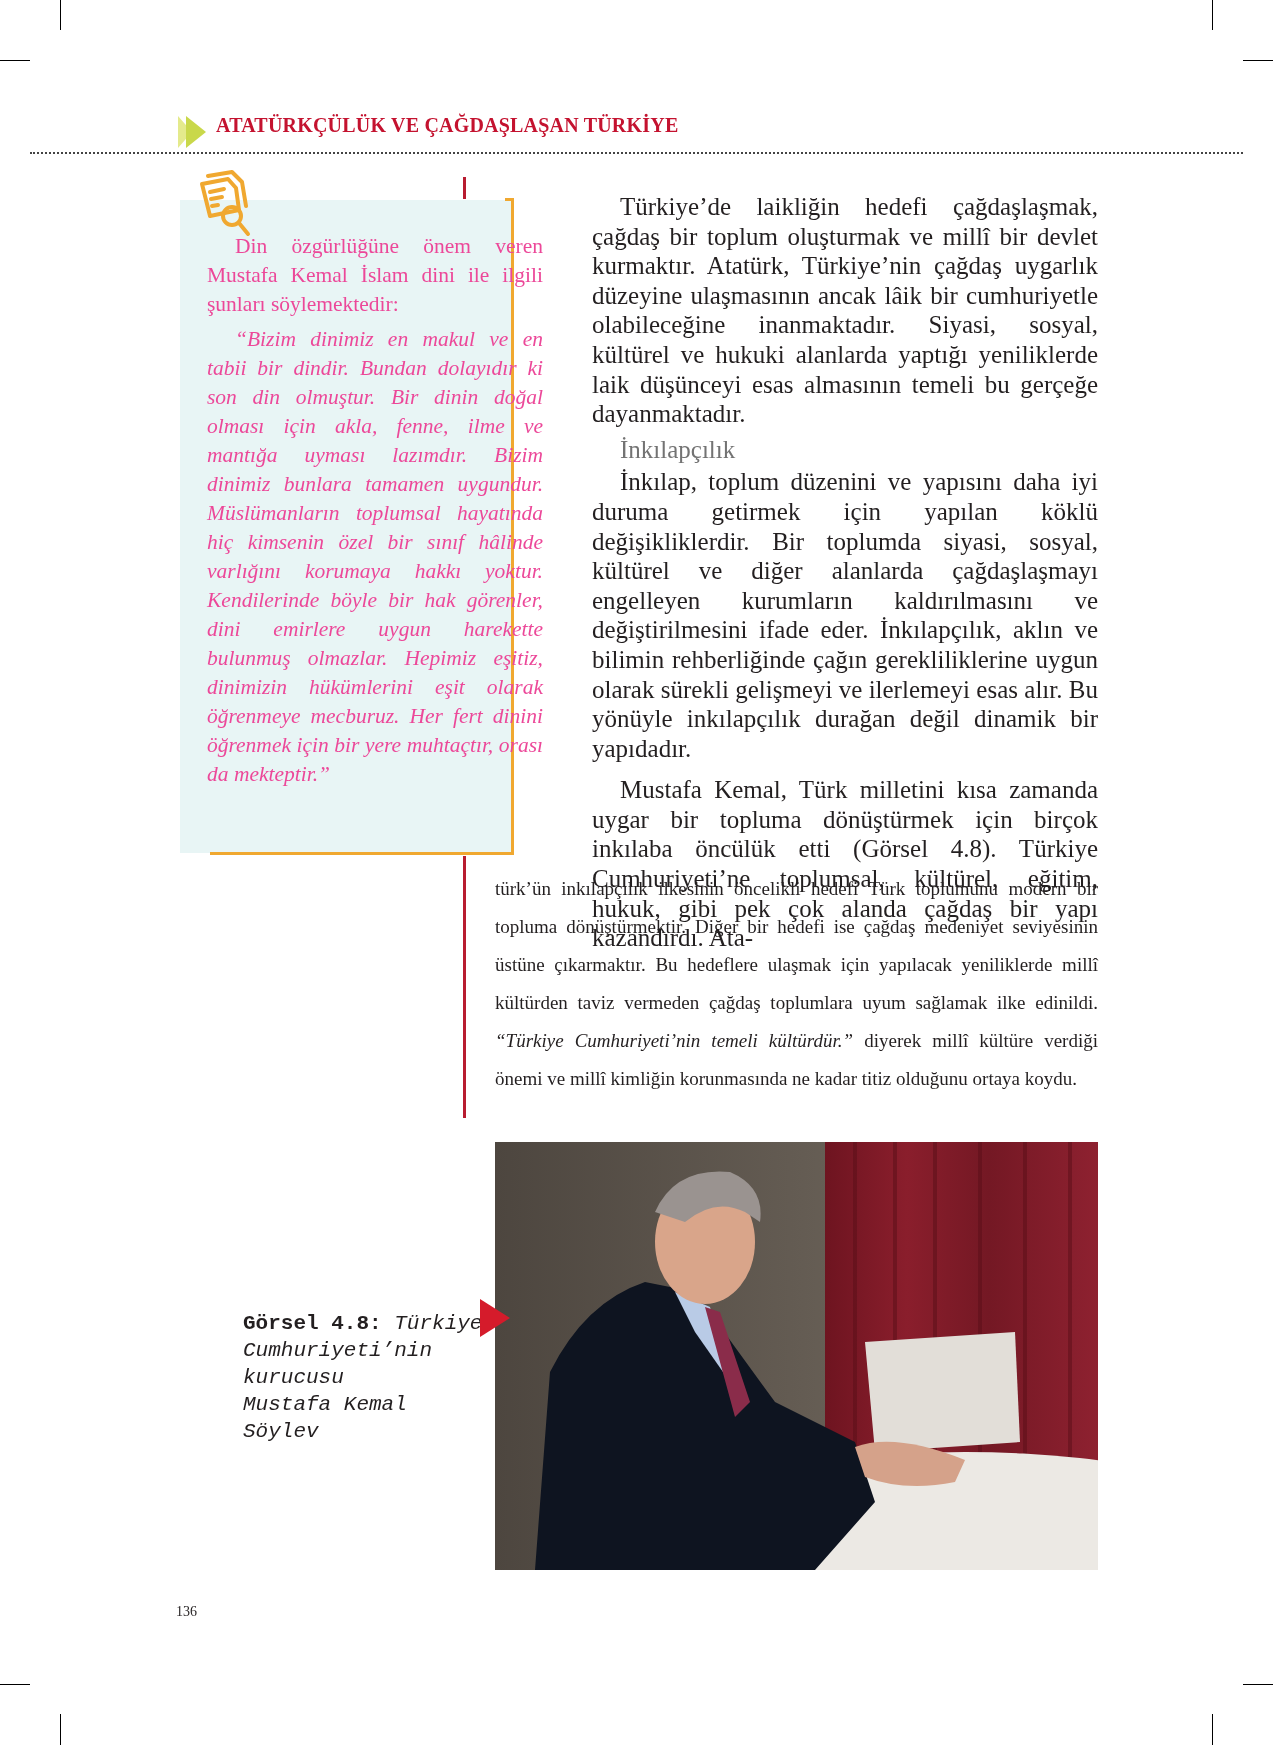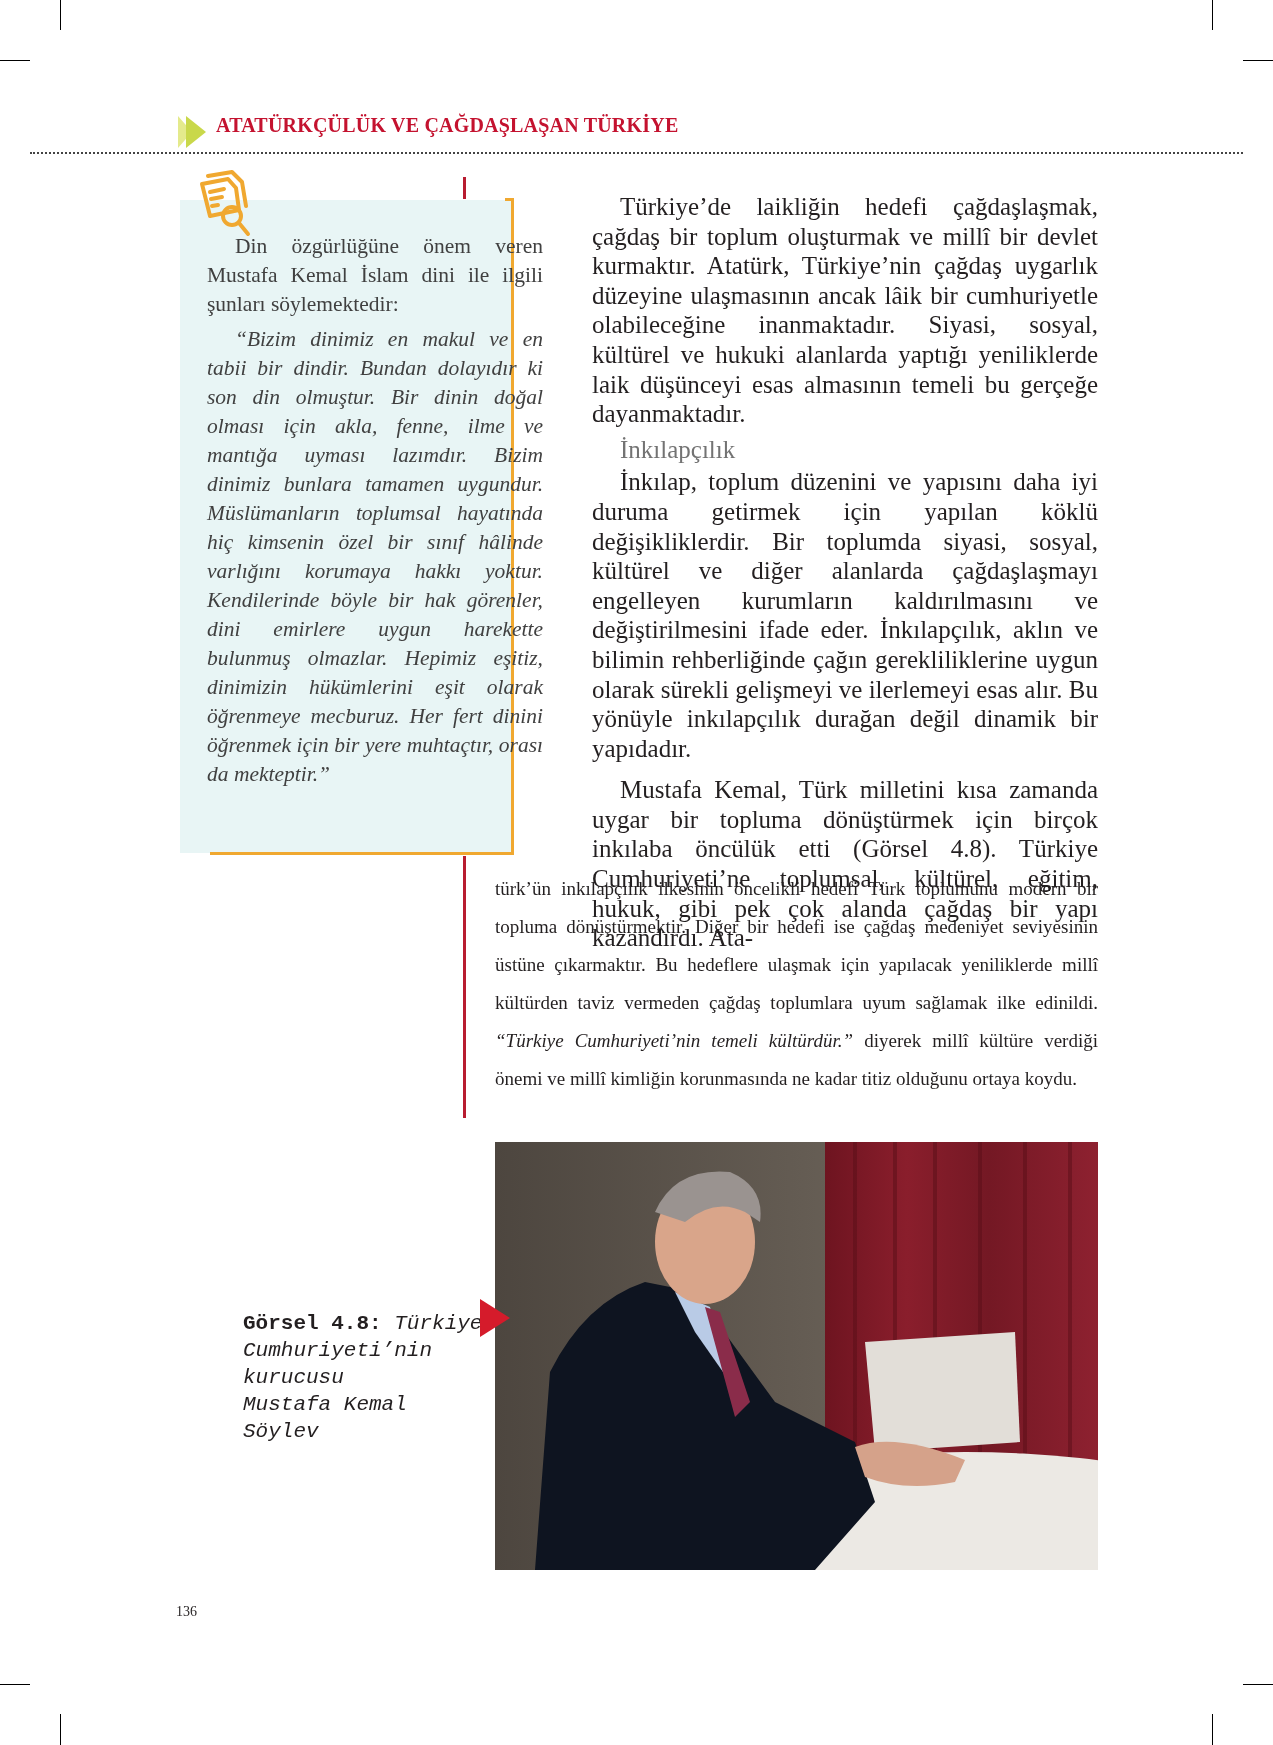--- a/index.html
+++ b/index.html
@@ -13,21 +13,21 @@
               border-top:2px dotted #444; }
   .qbox { position:absolute; left:180px; top:200px; width:331px; height:653px;
           background:#e8f5f5; border-right:3px solid #f0a830; }
   .qbox-bottom { position:absolute; left:210px; top:852px; width:304px; height:3px; background:#f0a830; }
   .qbox-topline { position:absolute; left:505px; top:198px; width:9px; height:3px; background:#f0a830; }
   .redline-top { position:absolute; left:463px; top:177px; width:3px; height:22px; background:#b81c30; }
   .redline-bot { position:absolute; left:463px; top:856px; width:3px; height:262px; background:#b81c30; }
   .doc-icon { position:absolute; left:196px; top:170px; width:58px; height:70px; }
   .qtext { position:absolute; left:207px; top:232px; width:340px;
            font-family:"Liberation Serif", serif; font-size:21.5px; line-height:29px;
-           text-align:justify; color:#404040; }
+           text-align:justify; color:#ec4899; }
   .qtext p { margin:0; }
   .indent { text-indent:28px; }
   .qtext .quote { font-style:italic; }
   .main-top { position:absolute; left:592px; top:192px; width:506px;
               font-family:"Liberation Serif", serif; font-size:25px; line-height:29.6px;
               text-align:justify; }
   .main-top p { margin:0; }
   .subhead { font-weight:normal; color:#737373; margin:6px 0 3px 28px !important; text-indent:0 !important; }
   .main-bottom { position:absolute; left:495px; top:870px; width:603px;
                  font-family:"Liberation Serif", serif; font-size:19px; line-height:38px;

